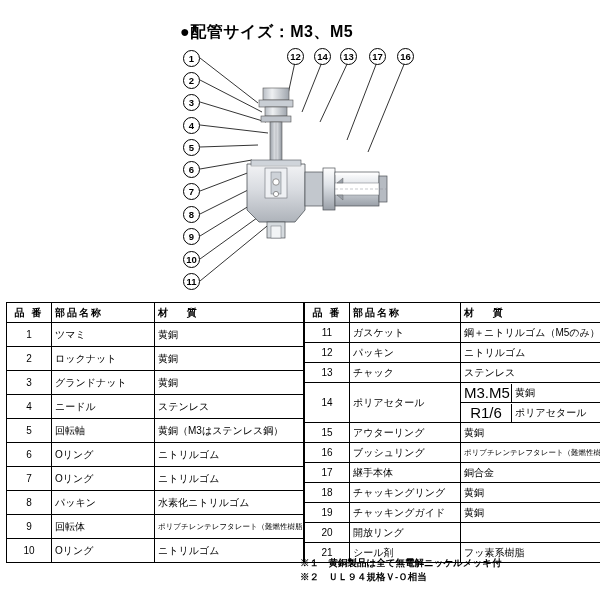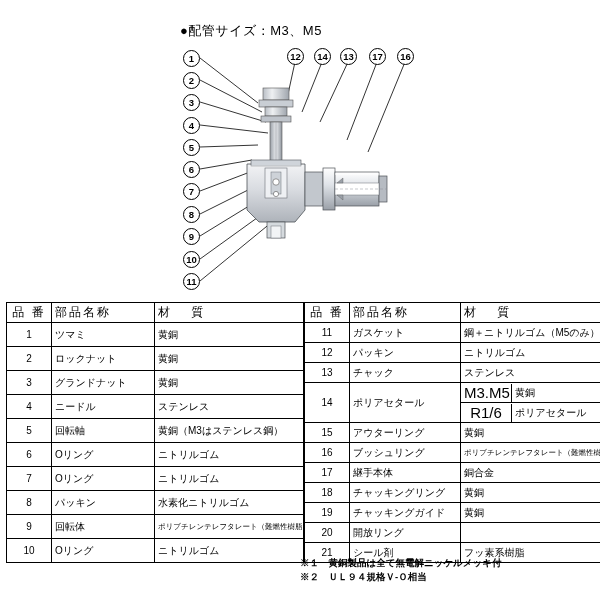--- a/index.html
+++ b/index.html
@@ -20,22 +20,22 @@
   #diagram {
     position: relative;
     width: 600px;
     height: 300px;
   }
 
   #pipe-size-label {
     position: absolute;
     left: 180px;
     top: 22px;
-    font-size: 13px;
-    font-weight: normal;
+    font-size: 16px;
+    font-weight: bold;
     letter-spacing: 0.5px;
     white-space: nowrap;
   }
 
   .callout {
     position: absolute;
     width: 17px;
     height: 17px;
     border: 1.2px solid #000;
     border-radius: 50%;
@@ -81,22 +81,22 @@
     border: 1px solid #000;
     padding: 0 3px;
     height: 19px;
     text-align: left;
     font-weight: normal;
     overflow: hidden;
     white-space: nowrap;
   }
 
   th {
-    font-weight: normal;
-    font-size: 12px;
+    font-weight: bold;
+    font-size: 10px;
     letter-spacing: 2px;
   }
 
   .col-no { width: 38px; text-align: center; }
   .col-name-l { width: 96px; }
   .col-mat-l { width: 142px; }
   .col-name-r { width: 104px; }
   .col-mat-r { width: 166px; }
 
   .center { text-align: center; }

